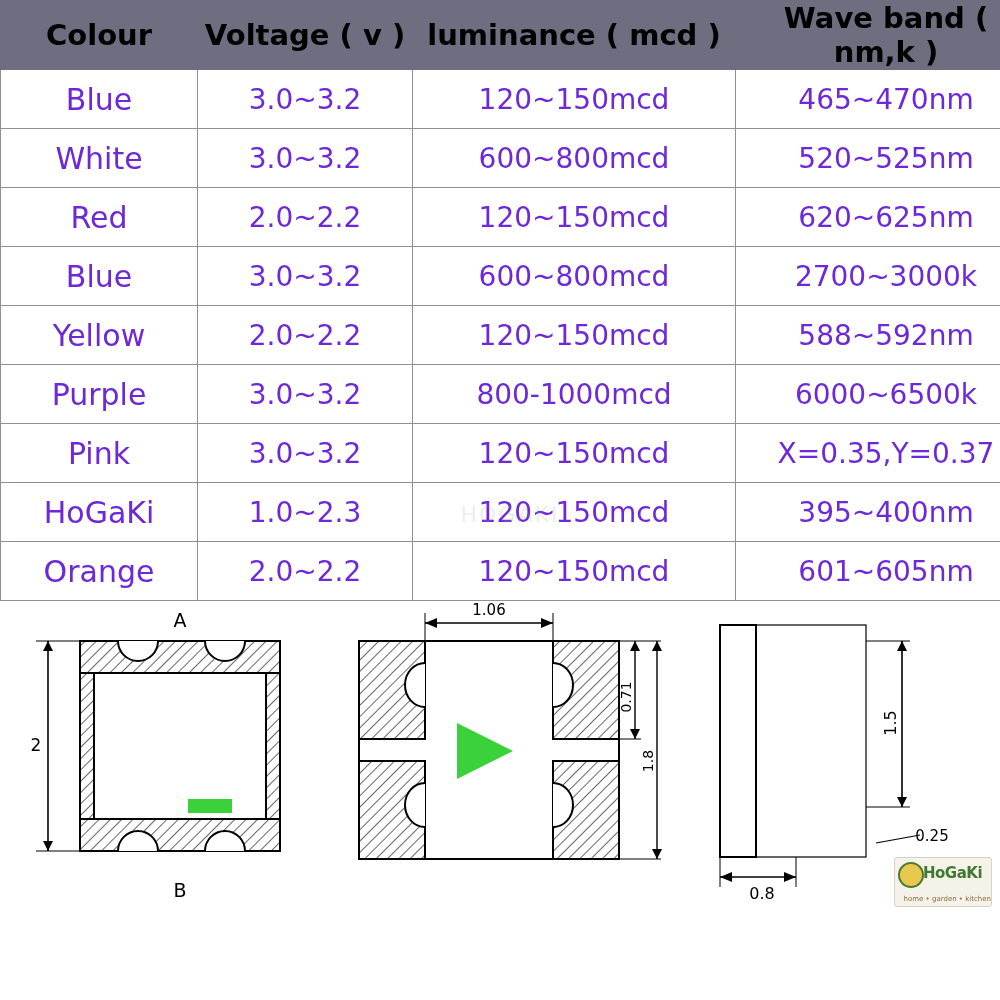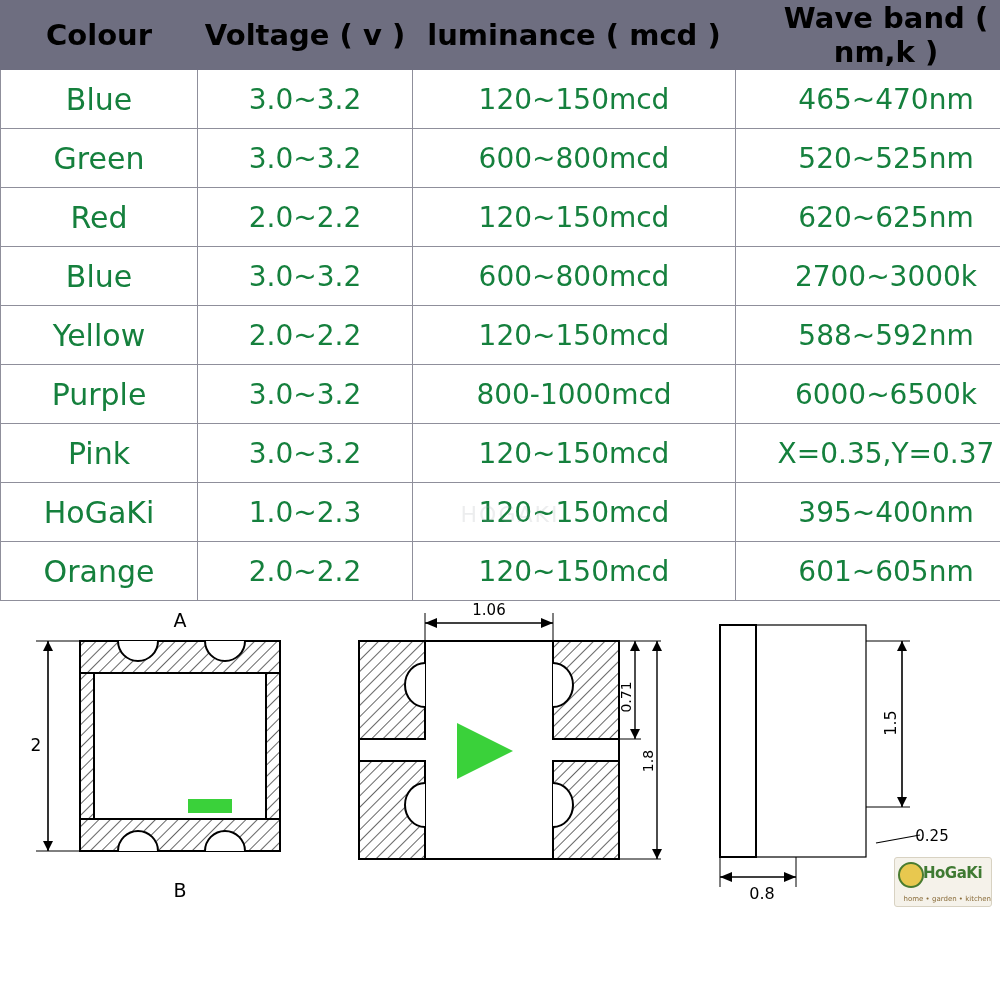--- a/index.html
+++ b/index.html
@@ -57,21 +57,21 @@
     padding: 0 4px;
   }
   table.spec thead th.col-colour { width: 188px; }
   table.spec thead th.col-voltage { width: 206px; }
   table.spec thead th.col-lum { width: 314px; }
   table.spec thead th.col-wave { width: 292px; }
 
   table.spec tbody td {
     height: 58px;
     font-size: 28px;
-    color: #15803d;
+    color: #6d28d9;
     padding: 0 20px;
   }
   table.spec tbody td.c-colour { font-size: 30px; }
 
   
   .watermark {
     position: absolute;
     left: 400px;
     top: 480px;
     width: 220px;
@@ -158,21 +158,21 @@
       </tr>
     </thead>
     <tbody>
       <tr>
         <td class="c-colour">Blue</td>
         <td>3.0~3.2</td>
         <td>120~150mcd</td>
         <td>465~470nm</td>
       </tr>
       <tr>
-        <td class="c-colour">Green</td>
+        <td class="c-colour">White</td>
         <td>3.0~3.2</td>
         <td>600~800mcd</td>
         <td>520~525nm</td>
       </tr>
       <tr>
         <td class="c-colour">Red</td>
         <td>2.0~2.2</td>
         <td>120~150mcd</td>
         <td>620~625nm</td>
       </tr>

